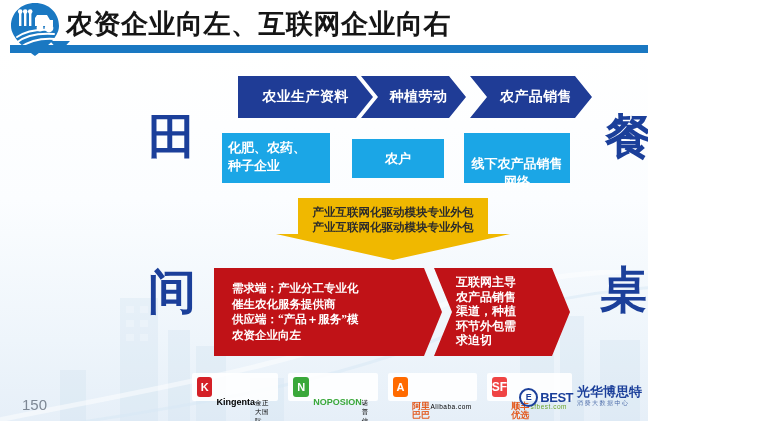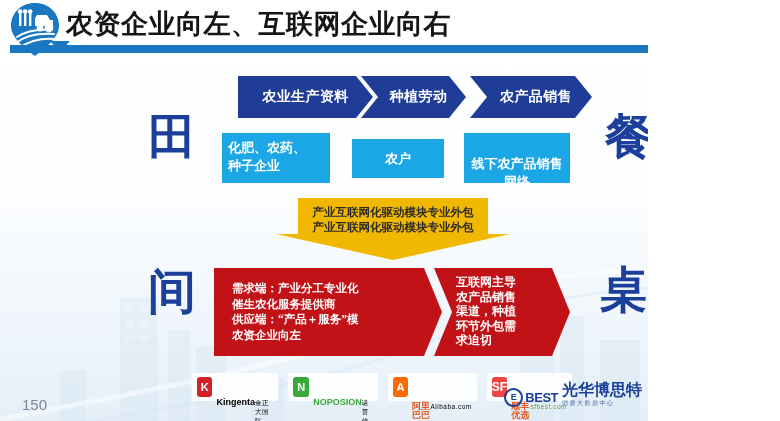--- a/index.html
+++ b/index.html
@@ -112,22 +112,22 @@
   .lg-tx .l2{font-size:6.5px;letter-spacing:.5px;}
 
   
   .brand{position:absolute;right:6px;top:382px;height:30px;display:flex;align-items:center;gap:4px;}
   .brand-best{display:flex;align-items:center;gap:2px;}
   .brand-e{width:15px;height:15px;border-radius:50%;border:2px solid #1b3f9a;
            display:flex;align-items:center;justify-content:center;
            font-size:9px;font-weight:bold;color:#1b3f9a;}
   .brand-best-txt{font-size:13px;font-weight:bold;color:#1b3f9a;letter-spacing:-.5px;}
   .brand-cn{display:flex;flex-direction:column;line-height:11px;}
-  .brand-cn .b1{font-size:16px;font-weight:bold;color:#1b3f9a;
-    font-family:Liberation Mono, monospace;}
+  .brand-cn .b1{font-size:13px;font-weight:bold;color:#1b3f9a;
+    font-family:Liberation Serif, serif;}
   .brand-cn .b2{font-size:6px;color:#4a6aa8;letter-spacing:1.5px;
     font-family:"DejaVu Sans","Liberation Sans",sans-serif;}
 
   
   .pagenum{position:absolute;left:22px;top:396px;font-size:15px;color:#7d8794;font-weight:normal;}
 </style>
 </head>
 <body>
 
 <div class="slide">

